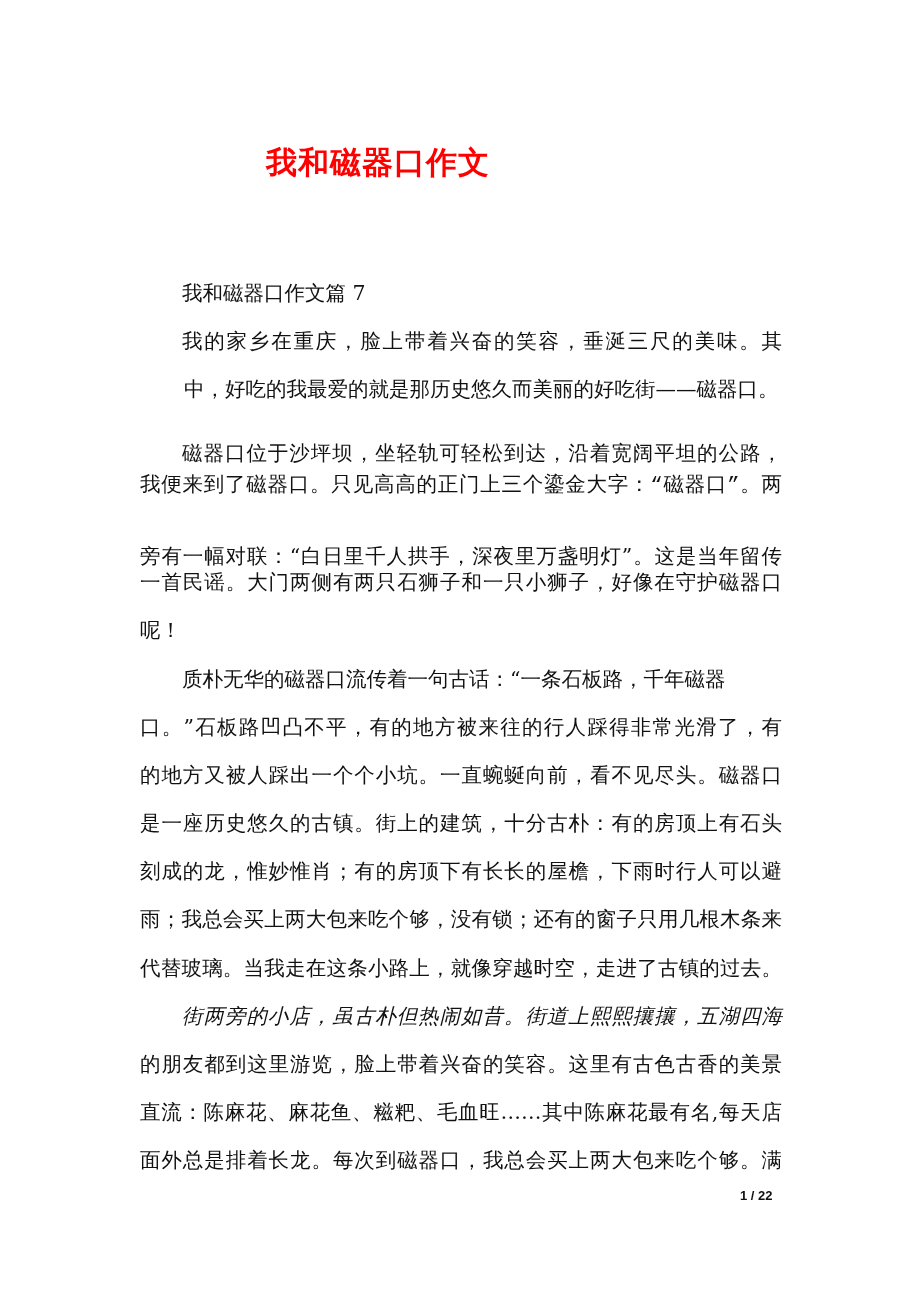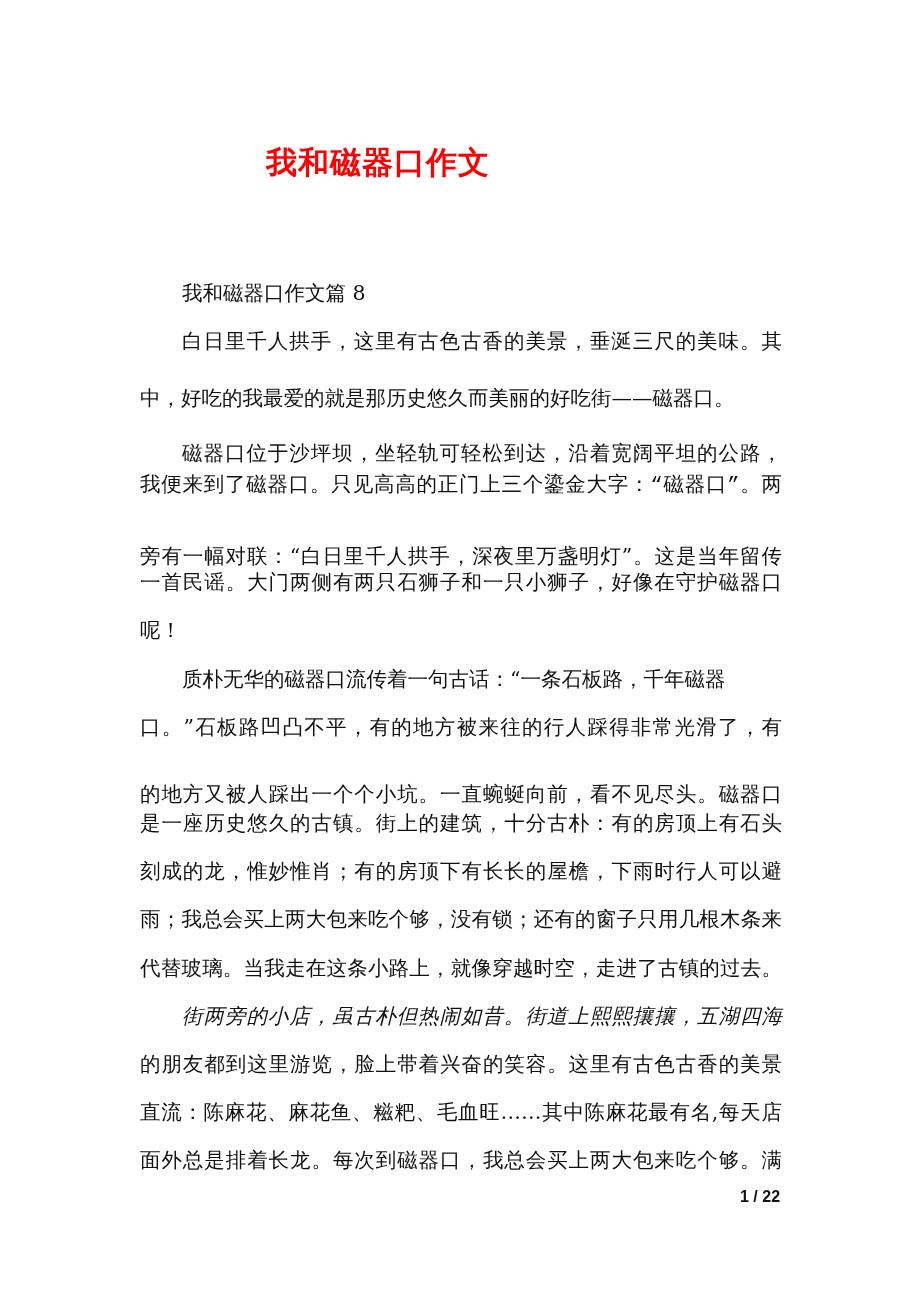--- a/index.html
+++ b/index.html
@@ -5,40 +5,40 @@
     html, body { margin: 0; padding: 0; background: #ffffff; }
     body { width: 920px; height: 1302px; position: relative; overflow: hidden;
            font-family: "DejaVu Serif", "Liberation Serif", serif; color: #111; }
     .title { position: absolute; left: 0; width: 756px; top: 142px; text-align: center;
              font-size: 31px; font-weight: bold; color: #ff0000; letter-spacing: 1px;
              font-family: "DejaVu Serif", serif; }
     .line { position: absolute; left: 140px; width: 642px; font-size: 20.5px; line-height: 30px;
             white-space: nowrap; overflow: visible; text-align: justify; text-align-last: justify; }
     .line.indent { left: 182px; width: 600px; }
     .line.last { text-align-last: left; }
-    .pagenum { position: absolute; left: 740px; top: 1188px; font-size: 16px; font-weight: bold;
+    .pagenum { position: absolute; left: 740px; top: 1188px; font-size: 13px; font-weight: bold;
                font-family: "Liberation Sans", sans-serif; color: #111; }
   </style>
 </head>
 <body>
 
 <div>
   <div class="title">我和磁器口作文</div>
   <div id="body-lines">
-      <div class="line indent last" style="top: 278px;">我和磁器口作文篇 8</div>
-      <div class="line indent" style="top: 326px;">白日里千人拱手，这里有古色古香的美景，垂涎三尺的美味。其</div>
-      <div class="line last" style="top: 383px;">中，好吃的我最爱的就是那历史悠久而美丽的好吃街——磁器口。</div>
+      <div class="line indent last" style="top: 278px;">我和磁器口作文篇 7</div>
+      <div class="line indent" style="top: 326px;">我的家乡在重庆，脸上带着兴奋的笑容，垂涎三尺的美味。其</div>
+      <div class="line last" style="top: 374px; margin-left: 44px;">中，好吃的我最爱的就是那历史悠久而美丽的好吃街——磁器口。</div>
       <div class="line indent" style="top: 438px;">磁器口位于沙坪坝，坐轻轨可轻松到达，沿着宽阔平坦的公路，</div>
       <div class="line" style="top: 471px; font-family: Liberation Mono, monospace;">我便来到了磁器口。只见高高的正门上三个鎏金大字：“磁器口”。两</div>
       <div class="line" style="top: 519px; margin-top: 22px;">旁有一幅对联：“白日里千人拱手，深夜里万盏明灯”。这是当年留传</div>
       <div class="line" style="top: 567px;">一首民谣。大门两侧有两只石狮子和一只小狮子，好像在守护磁器口</div>
       <div class="line last" style="top: 615px;">呢！</div>
       <div class="line indent last" style="top: 664px;">质朴无华的磁器口流传着一句古话：“一条石板路，千年磁器</div>
       <div class="line" style="top: 712px;">口。”石板路凹凸不平，有的地方被来往的行人踩得非常光滑了，有</div>
-      <div class="line" style="top: 760px; margin-top: 19px;">的地方又被人踩出一个个小坑。一直蜿蜒向前，看不见尽头。磁器口</div>
+      <div class="line" style="top: 760px;">的地方又被人踩出一个个小坑。一直蜿蜒向前，看不见尽头。磁器口</div>
       <div class="line" style="top: 808px;">是一座历史悠久的古镇。街上的建筑，十分古朴：有的房顶上有石头</div>
       <div class="line" style="top: 856px;">刻成的龙，惟妙惟肖；有的房顶下有长长的屋檐，下雨时行人可以避</div>
       <div class="line" style="top: 904px;">雨；我总会买上两大包来吃个够，没有锁；还有的窗子只用几根木条来</div>
       <div class="line" style="top: 953px;">代替玻璃。当我走在这条小路上，就像穿越时空，走进了古镇的过去。</div>
       <div class="line indent" style="top: 1001px; font-style: italic;">街两旁的小店，虽古朴但热闹如昔。街道上熙熙攘攘，五湖四海</div>
       <div class="line" style="top: 1049px;">的朋友都到这里游览，脸上带着兴奋的笑容。这里有古色古香的美景</div>
       <div class="line" style="top: 1097px;">直流：陈麻花、麻花鱼、糍粑、毛血旺……其中陈麻花最有名,每天店</div>
       <div class="line" style="top: 1145px;">面外总是排着长龙。每次到磁器口，我总会买上两大包来吃个够。满</div>
     </div>
   <div class="pagenum">1 / 22</div>

